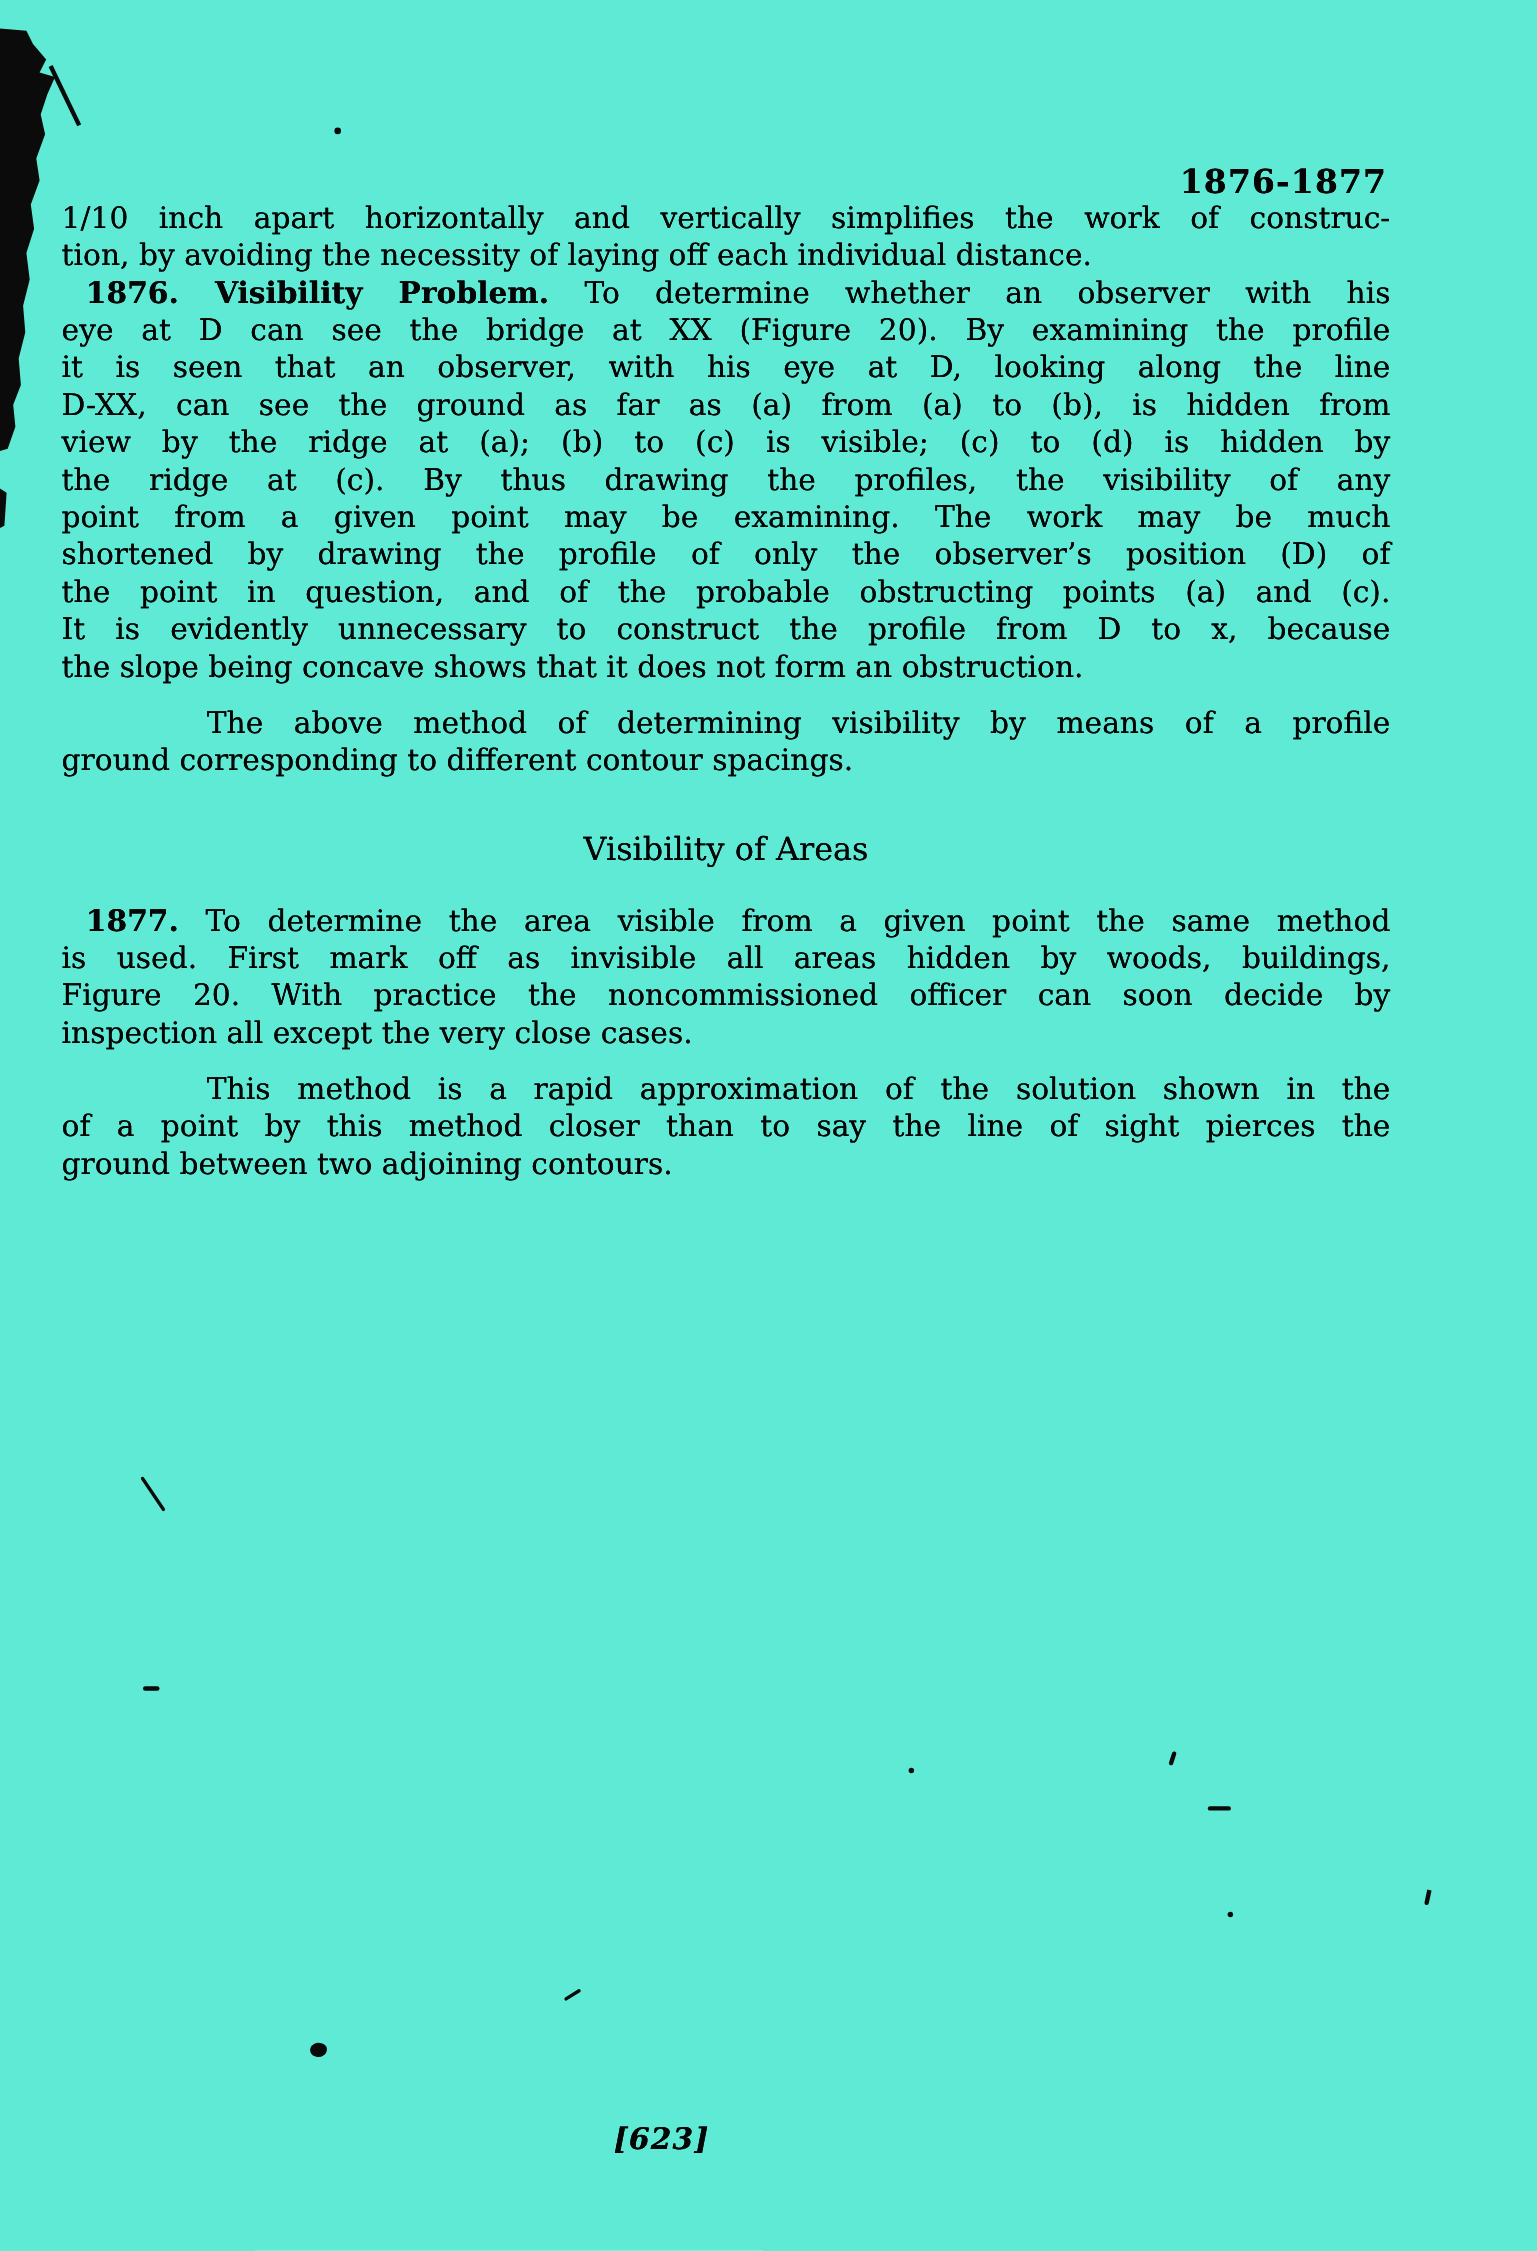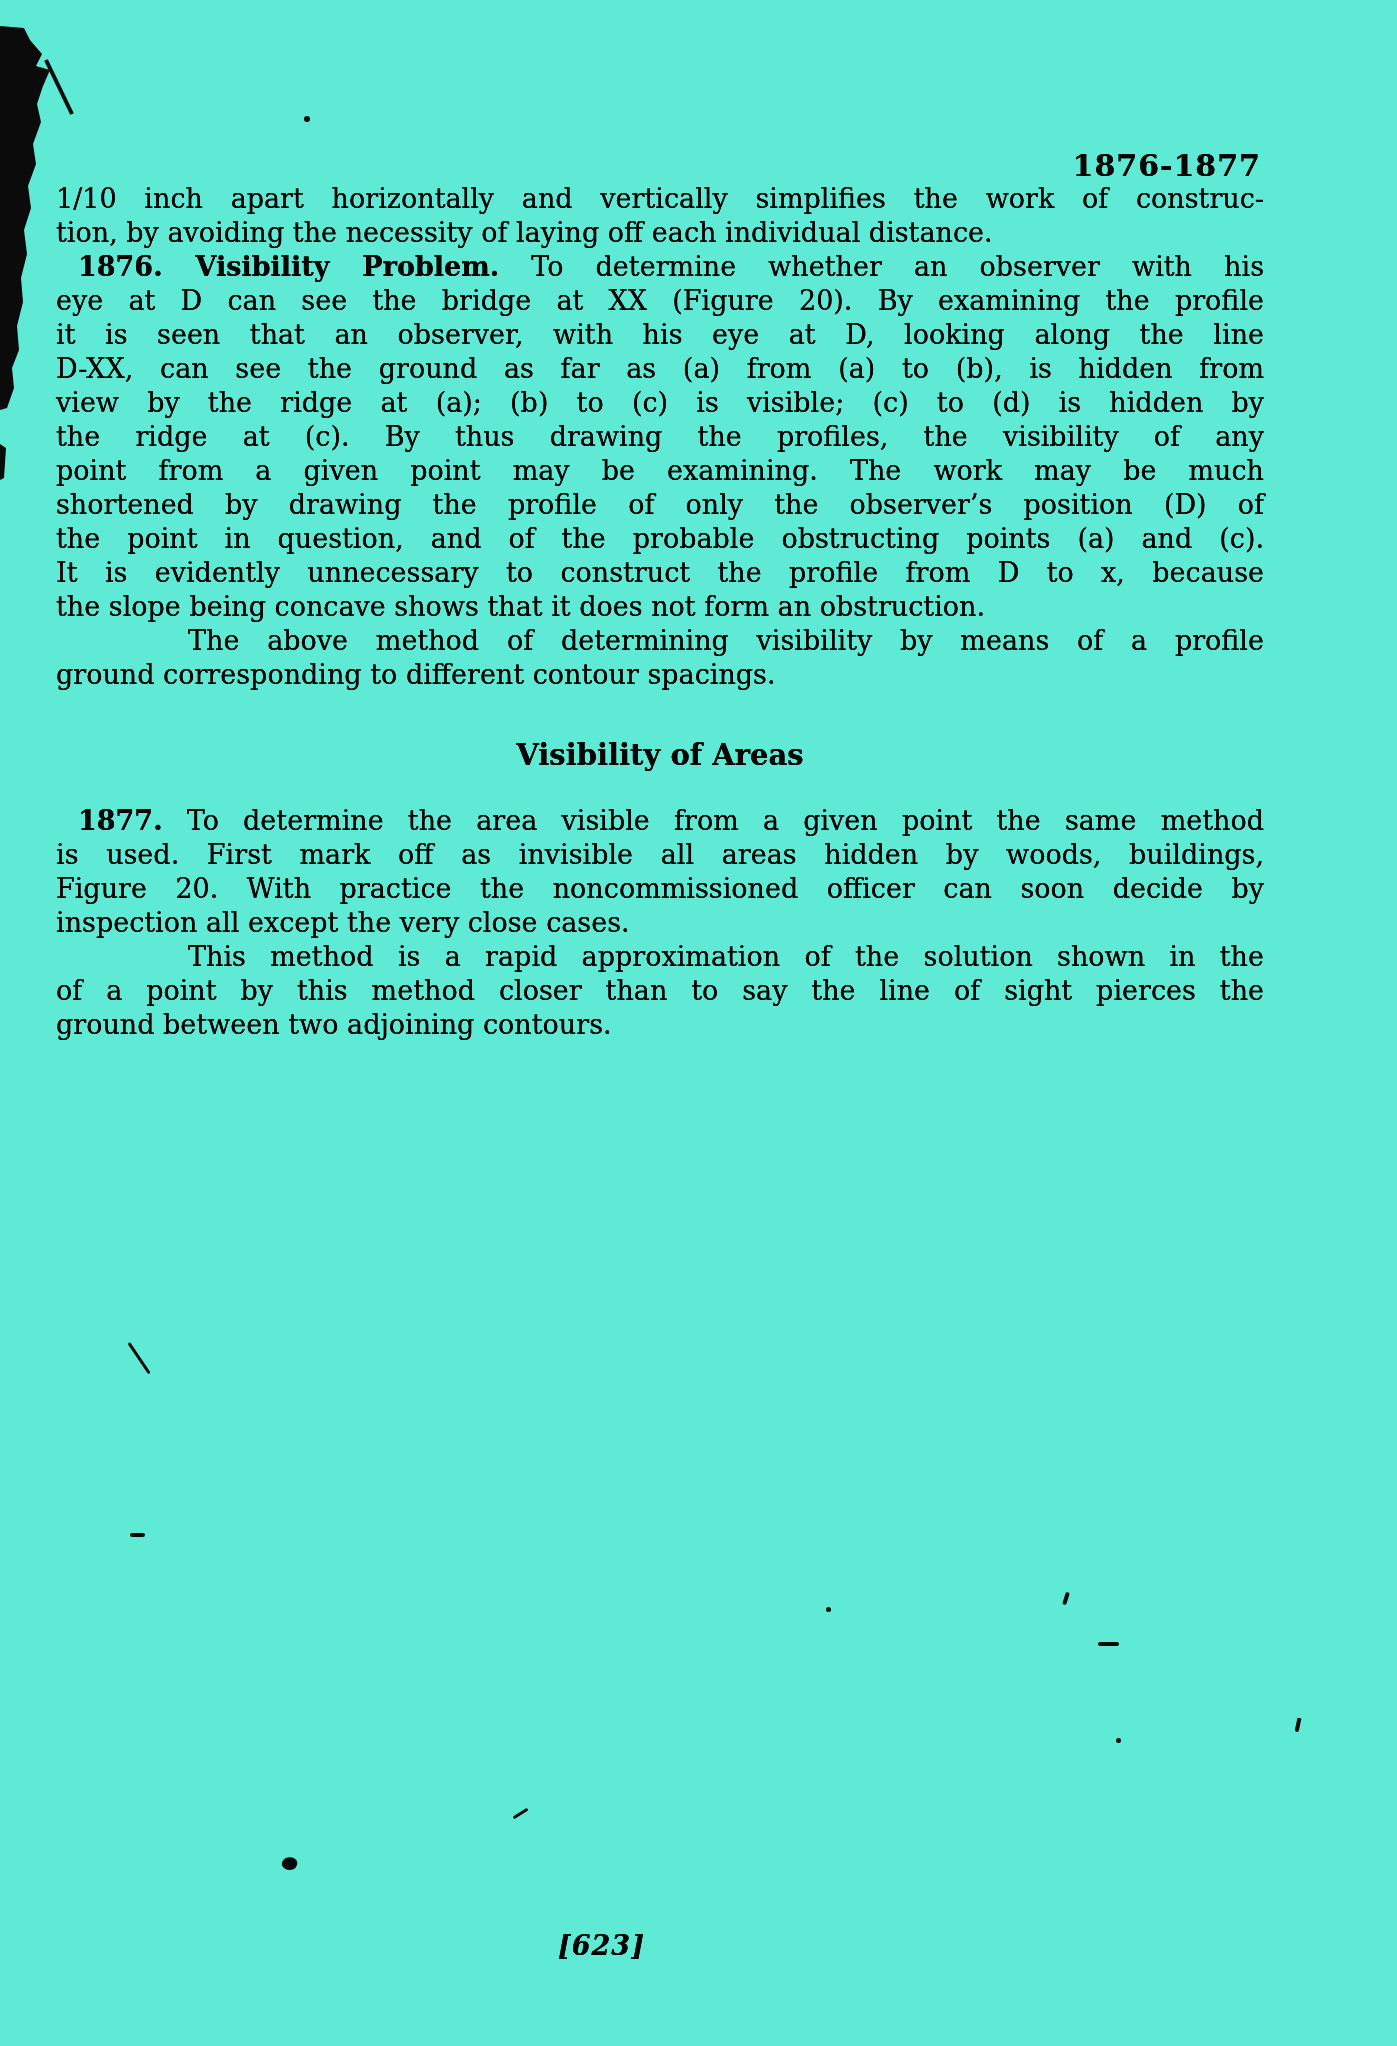--- a/index.html
+++ b/index.html
@@ -34,26 +34,26 @@
   }
   .para { margin: 0; }
   .line {
     text-align: justify;
     text-align-last: justify;
     white-space: normal;
     height: 34px; overflow: visible;
   }
   .line.last { text-align-last: left; }
   .line.ind-small { text-indent: 22px; }
-  .line.ind-large { text-indent: 132px; }
+  .line.ind-large { text-indent: 132px; margin-top: 17px; }
   .b { font-weight: bold; }
   .heading {
     margin: 46px 0 32px 0;
     text-align: right; text-align-last: center;
-    font-weight: bold; font-size: 29px;
+    font-weight: normal; font-size: 29px;
     text-shadow: 0 0 0.5px #000;
   }
   
   .folio {
     position: absolute; left: 558px; top: 1930px;
     font-weight: bold; font-style: italic; font-size: 27px;
     letter-spacing: 1px;
     text-shadow: 0 0 0.5px #000;
     text-align: right;
   }

